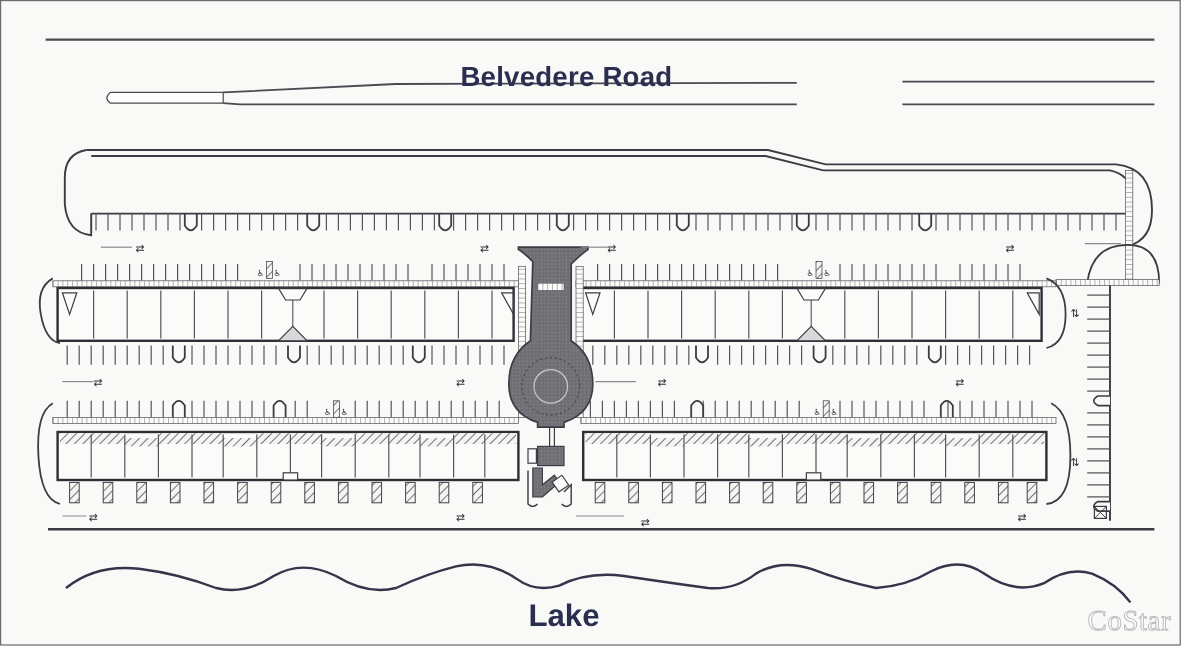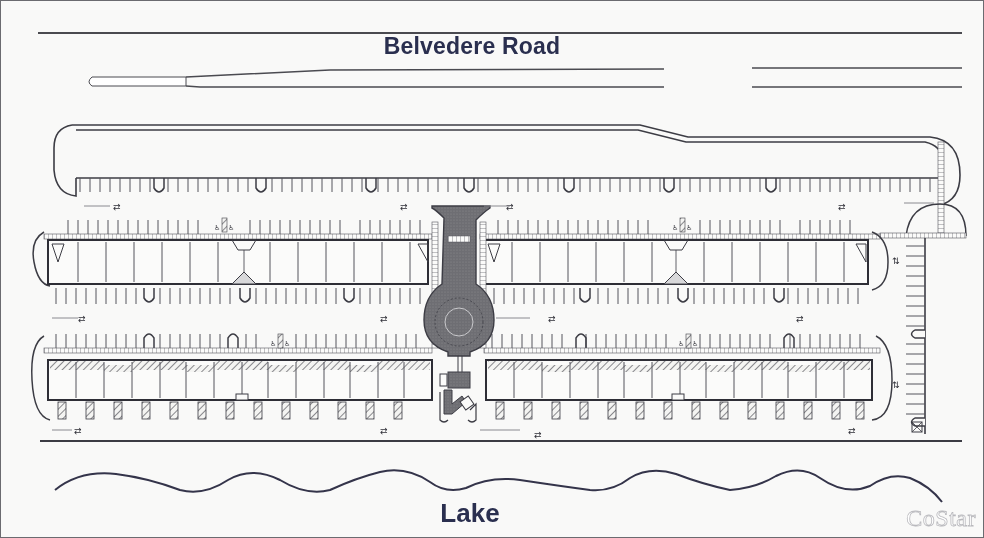--- a/index.html
+++ b/index.html
@@ -1,20 +1,20 @@
 <!DOCTYPE html>
 <html><head>
 <meta charset="utf-8">
 <style>
   html, body { margin:0; padding:0; background:#ffffff; }
   body { width:984px; height:538px; overflow:hidden; position:relative; font-family:"Liberation Sans", sans-serif; }
   .frame { position:absolute; left:0; top:0; width:982px; height:536px; border:1px solid #6b6b70; background:#f9f9f8; }
   svg { position:absolute; left:0; top:0; }
   .label { position:absolute; font-family:"Liberation Sans", sans-serif; font-weight:bold; color:#2a2f4f; white-space:nowrap; }
-  .road-label { left:0; width:984px; text-align:center; top:33px; font-size:23px; letter-spacing:0.2px; }
+  .road-label { left:0; width:984px; text-align:center; top:51px; font-size:23px; letter-spacing:0.2px; }
   .road-label span { position:relative; left:-20px; }
   .lake-label { left:0; width:984px; text-align:center; top:498px; font-size:26px; }
   .lake-label span { position:relative; left:-22px; }
   .watermark { position:absolute; right:8px; bottom:6px; font-family:"Liberation Serif", serif; font-size:24px; color:#ffffff; -webkit-text-stroke:0.8px #b9b9bd; letter-spacing:0.5px; }
 </style>
 </head>
 <body>
 
 <div class="frame"></div>
 

